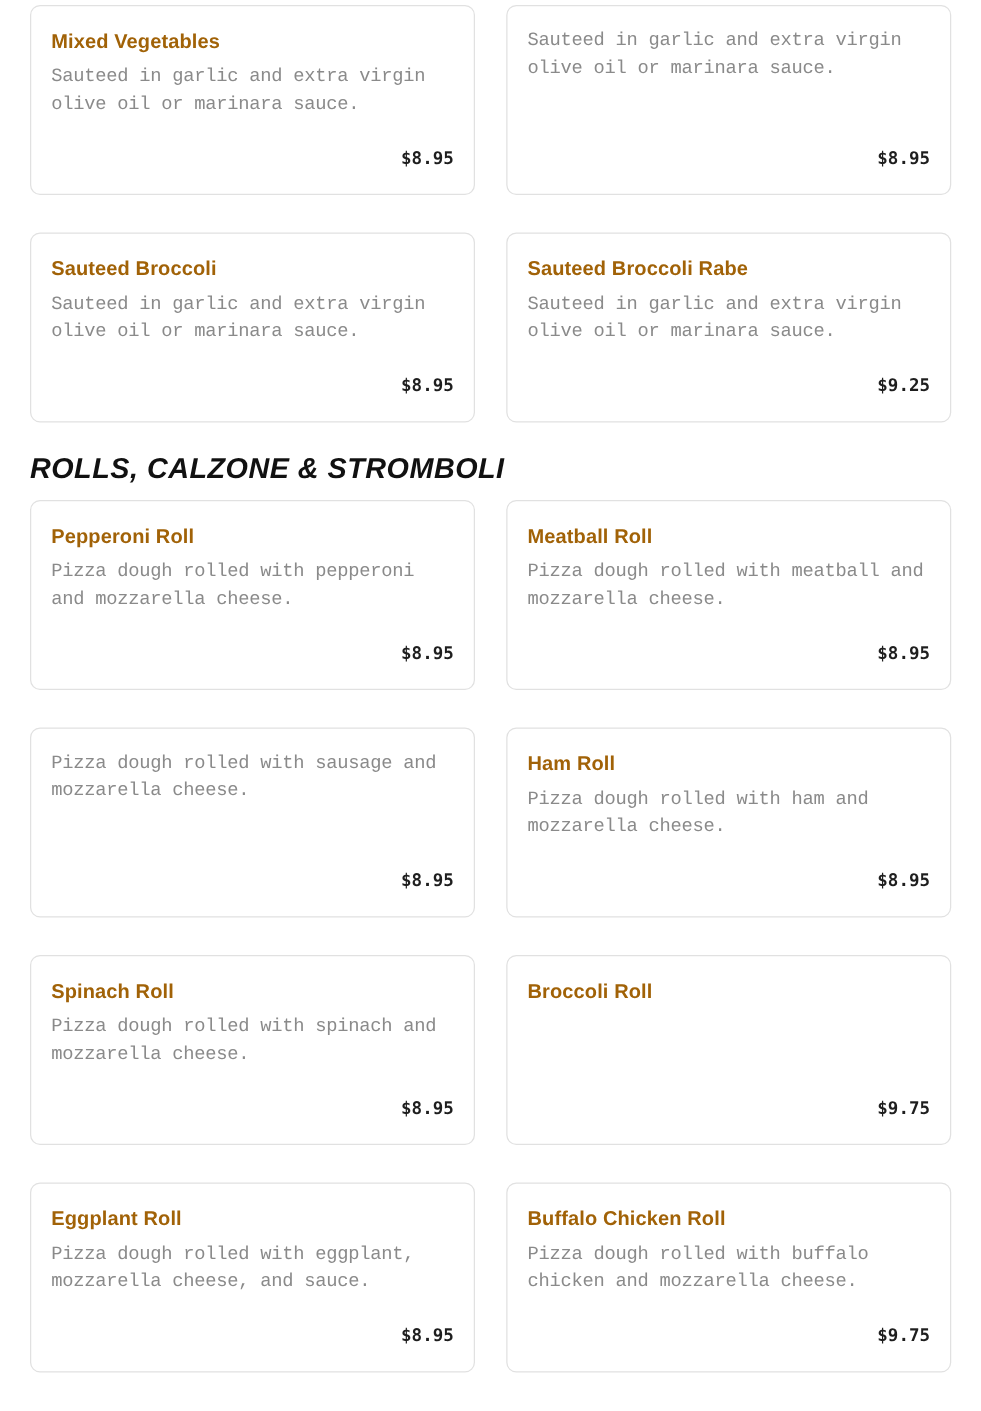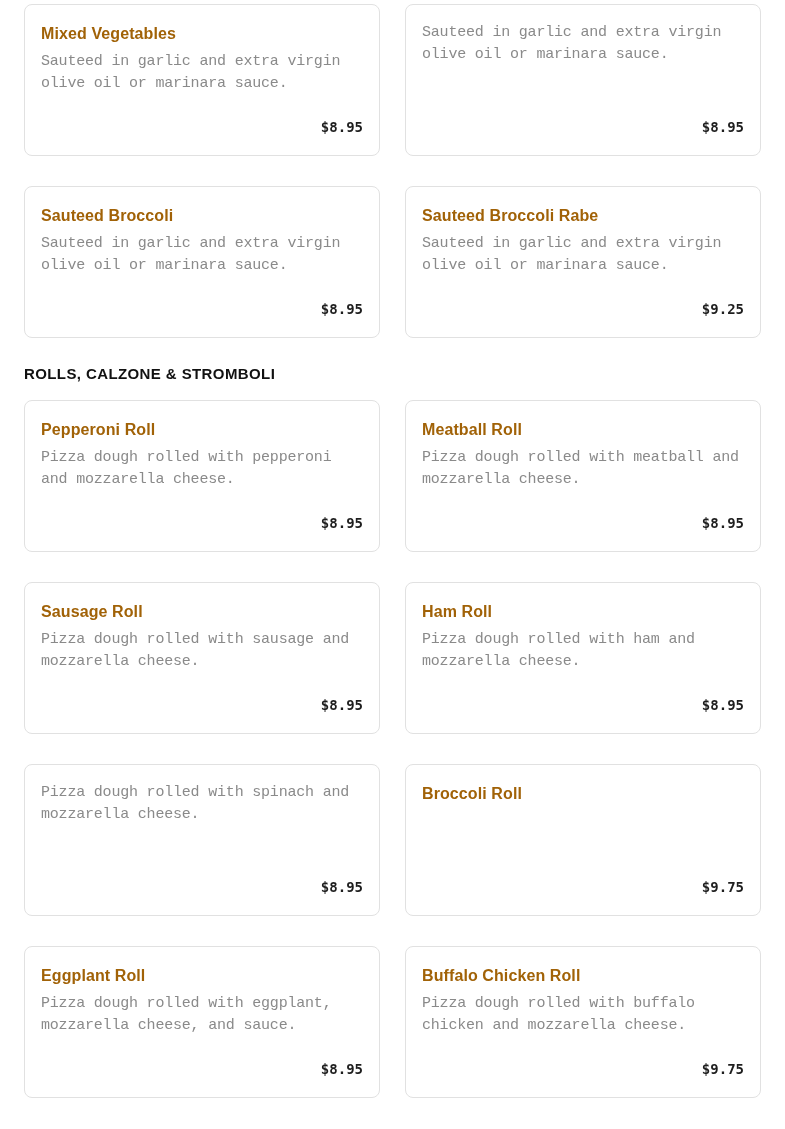--- a/index.html
+++ b/index.html
@@ -6,26 +6,27 @@
   html, body { background: #ffffff; }
   body {
     width: 785px;
     min-height: 1129px;
     margin: 0 auto;
     font-family: "Liberation Sans", sans-serif;
     padding: 4px 24px 31px 24px;
   }
   .menu-section { display: block; }
   .section-heading {
-    font-size: 15px;
+    font-size: 23px;
     line-height: 20px;
     font-weight: 800;
     letter-spacing: 0.4px;
     color: #111111;
     margin: 26px 0 16px 0;
+    font-style: italic;
   }
   .menu-grid {
     display: grid;
     grid-template-columns: repeat(2, 1fr);
     column-gap: 25px;
     row-gap: 30px;
   }
   .card {
     height: 152px;
     border: 1px solid #e1e1e1;
@@ -104,32 +105,32 @@
     <div class="item-price">$8.95</div>
   </article>
 
   <article class="card">
     <h3 class="item-name">Meatball Roll</h3>
     <p class="item-desc">Pizza dough rolled with meatball and mozzarella cheese.</p>
     <div class="item-price">$8.95</div>
   </article>
 
   <article class="card">
-    <h3 class="item-name">Sausage Roll</h3>
     <p class="item-desc">Pizza dough rolled with sausage and mozzarella cheese.</p>
     <div class="item-price">$8.95</div>
   </article>
 
   <article class="card">
     <h3 class="item-name">Ham Roll</h3>
     <p class="item-desc">Pizza dough rolled with ham and mozzarella cheese.</p>
     <div class="item-price">$8.95</div>
   </article>
 
   <article class="card">
+    <h3 class="item-name">Spinach Roll</h3>
     <p class="item-desc">Pizza dough rolled with spinach and mozzarella cheese.</p>
     <div class="item-price">$8.95</div>
   </article>
 
   <article class="card">
     <h3 class="item-name">Broccoli Roll</h3>
     <div class="item-price">$9.75</div>
   </article>
 
   <article class="card">

